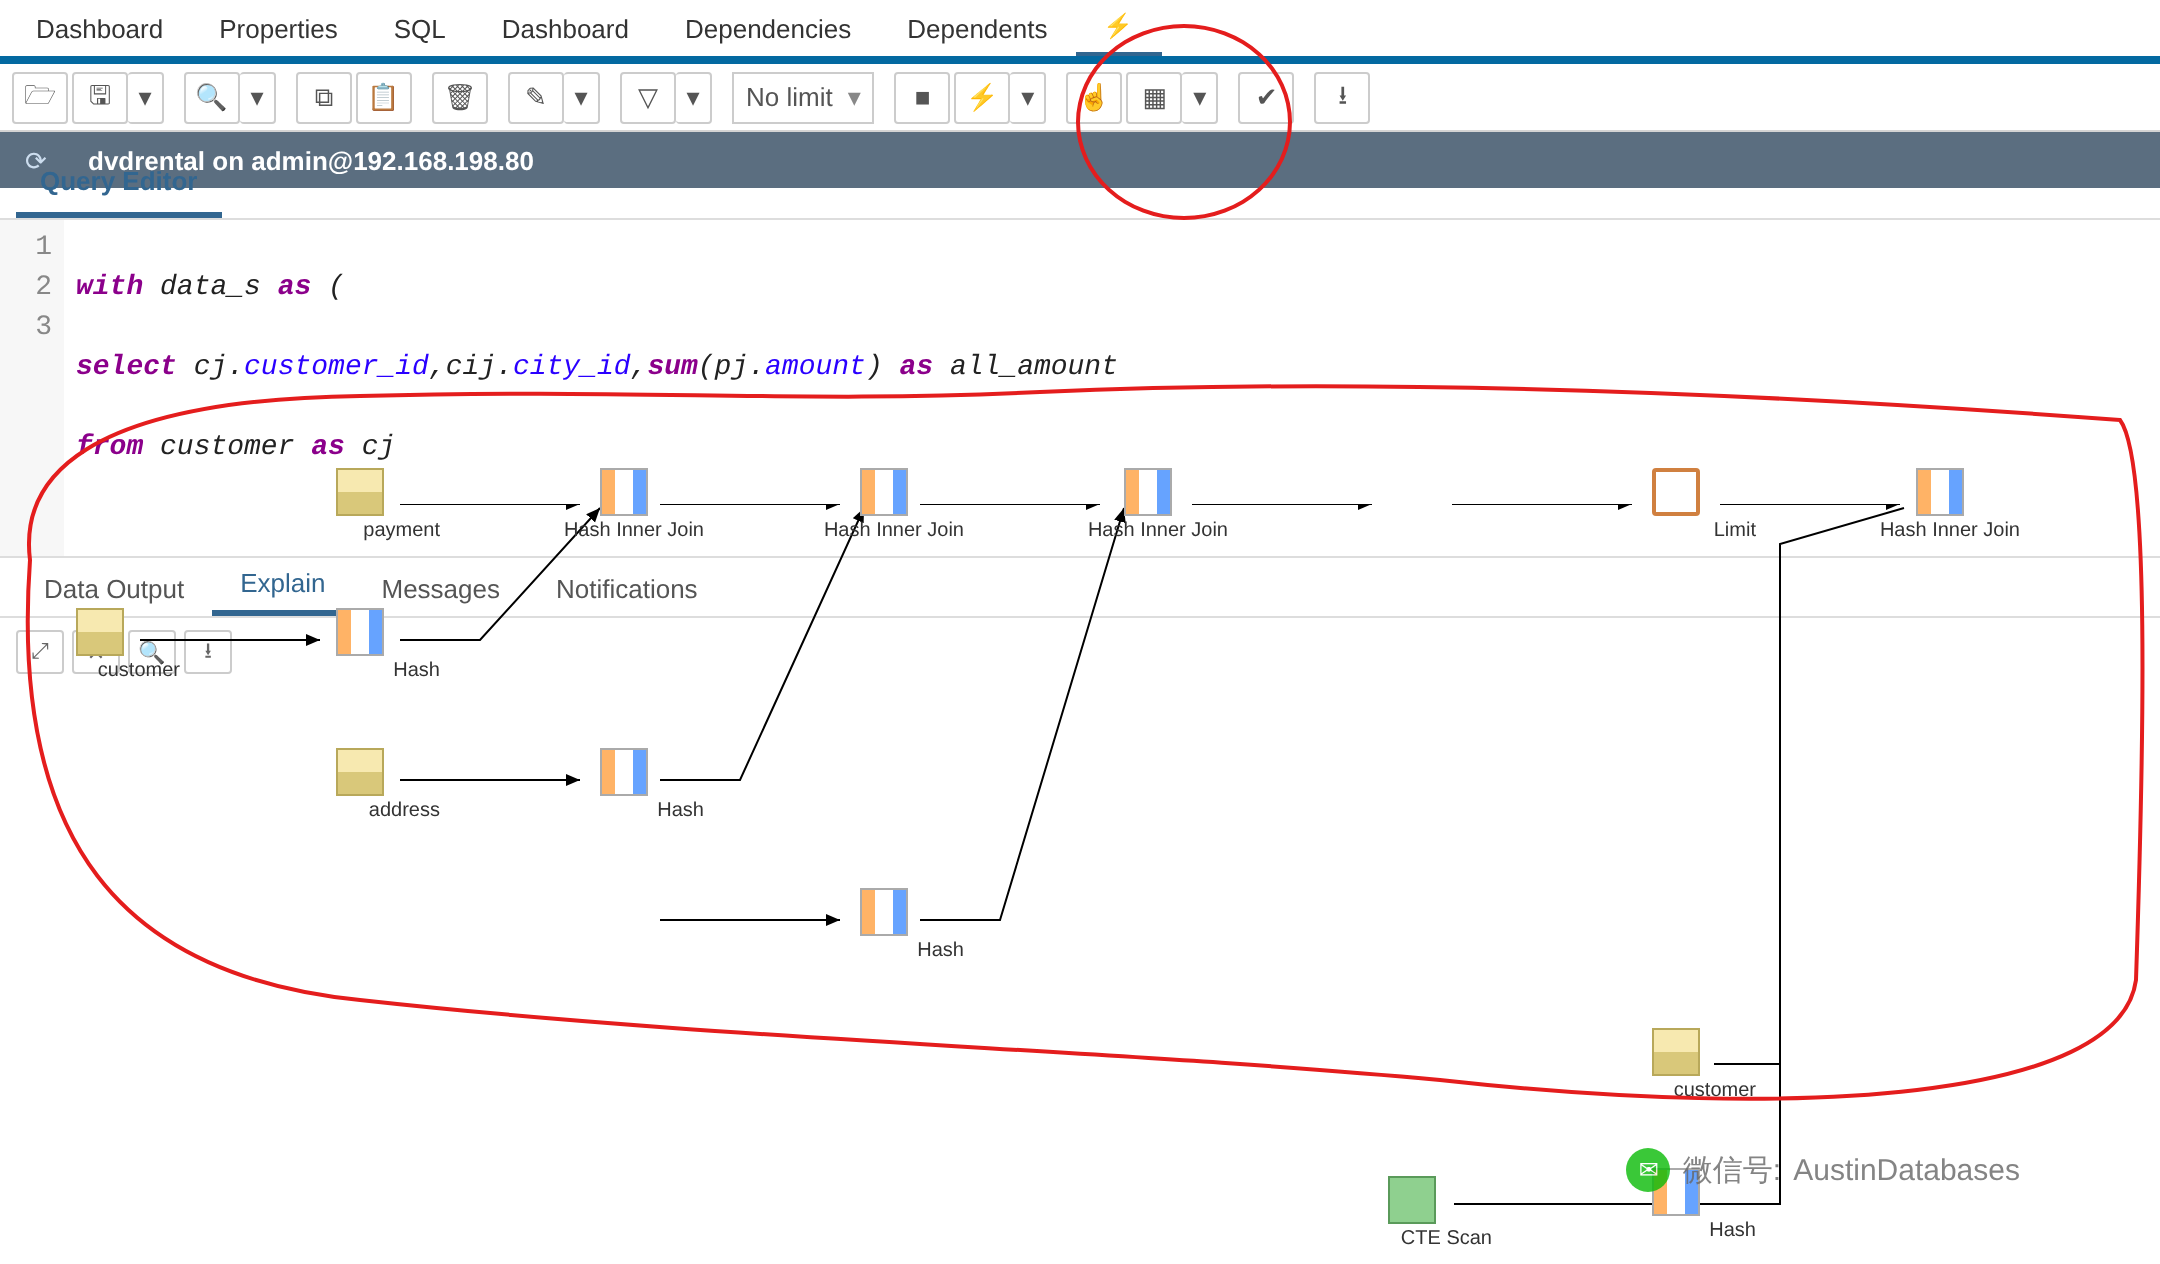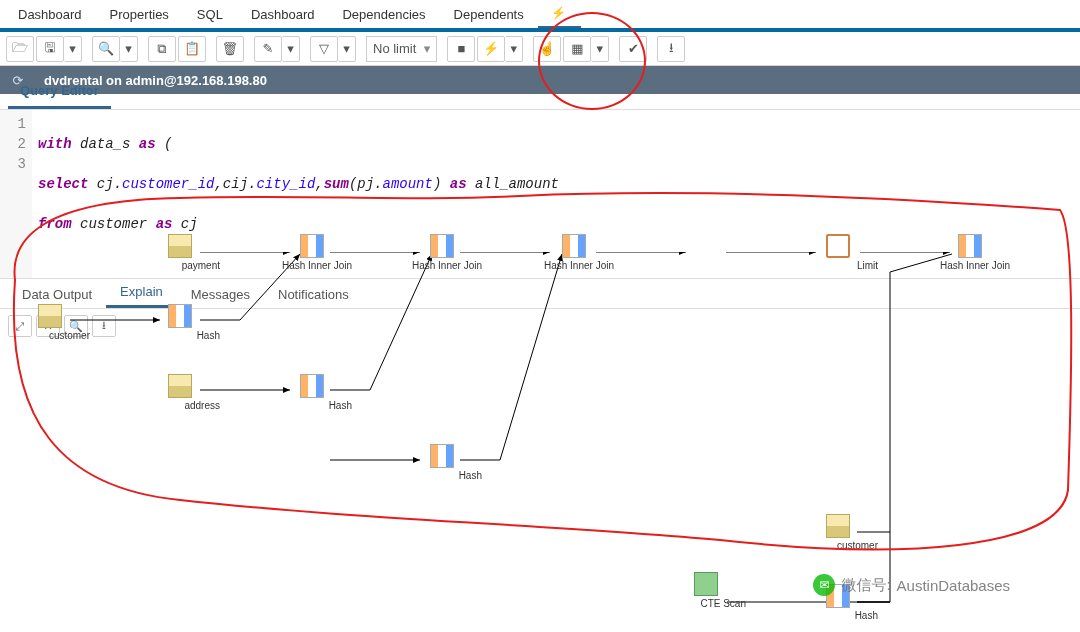--- a/index.html
+++ b/index.html
@@ -251,21 +251,21 @@
 
   <div class="node" style="left:402px; top:192px">
       <div class="icon hash"></div>
       <div class="lbl">Hash</div>
     </div>
 
   <div class="node" style="left:798px; top:262px">
       <div class="icon table"></div>
       <div class="lbl">customer</div>
     </div>
-  <div class="node" style="left:666px; top:320px">
+  <div class="node" style="left:666px; top:336px">
       <div class="icon cte"></div>
       <div class="lbl">CTE Scan</div>
     </div>
   <div class="node" style="left:798px; top:332px">
       <div class="icon hash"></div>
       <div class="lbl">Hash</div>
     </div>
 </div>
 
 <div class="red-circle" style="left:538px; top:12px; width:108px; height:98px;"></div>

